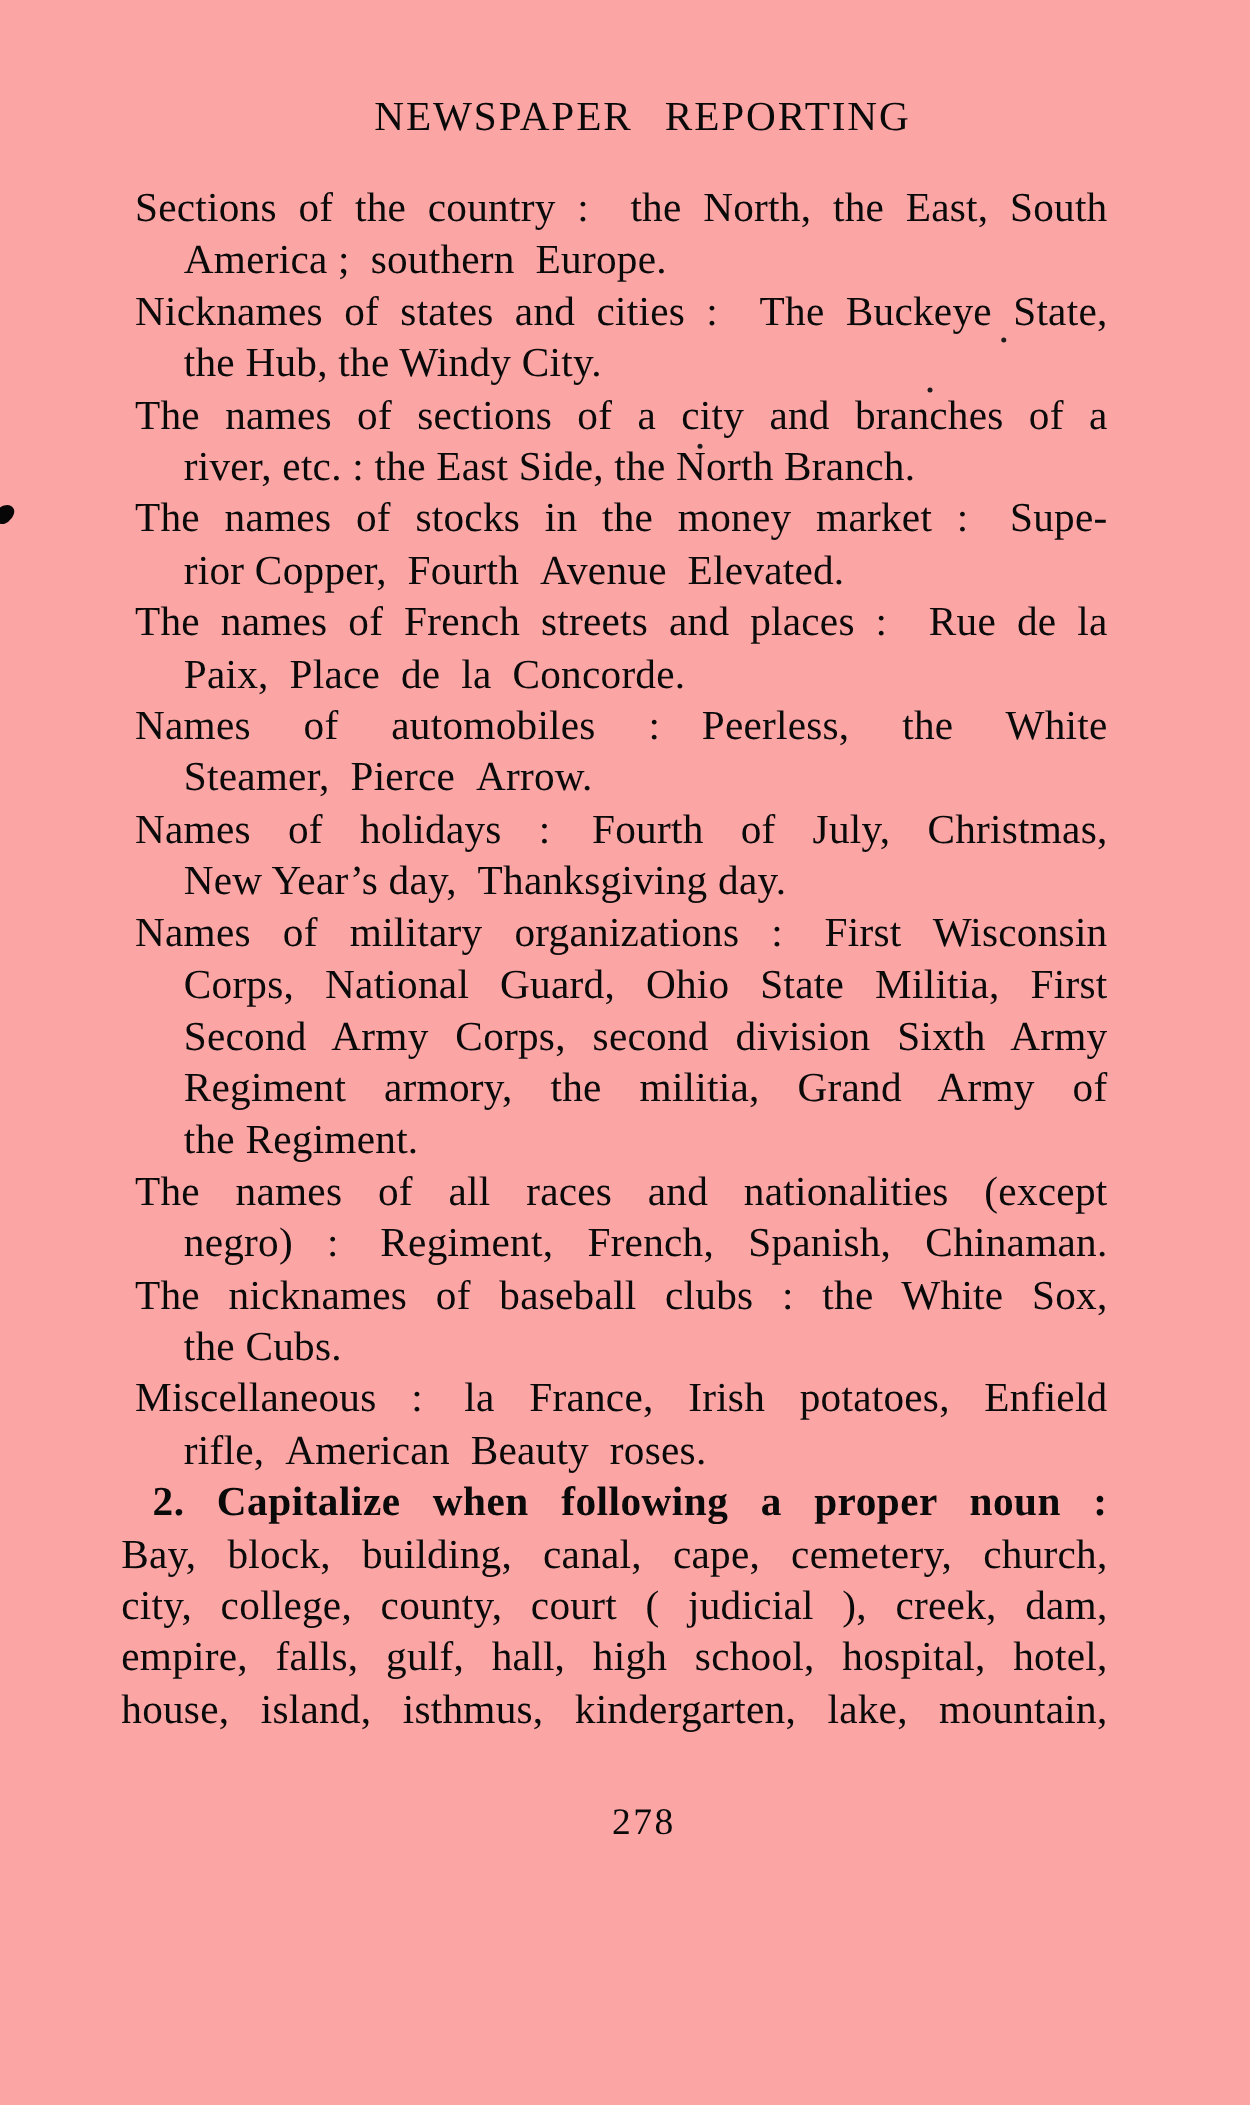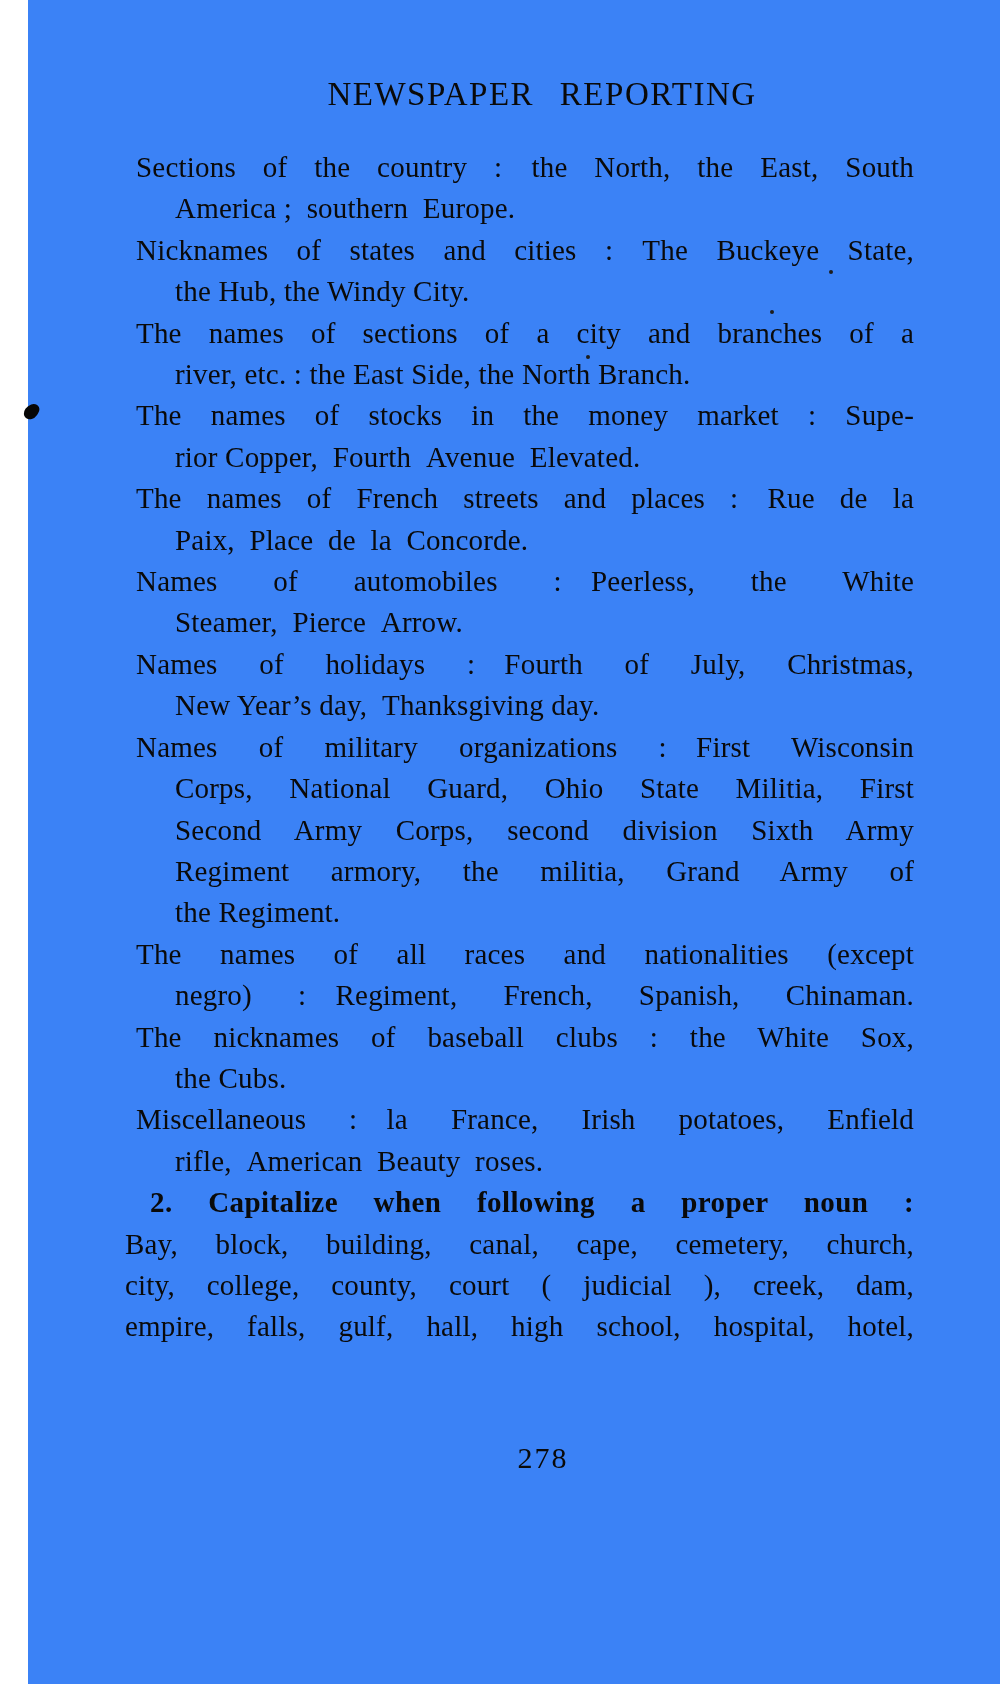--- a/index.html
+++ b/index.html
@@ -5,35 +5,35 @@
 <style>
   html,body{margin:0;padding:0;}
   body{
     width:1000px;height:1684px;
     background:#ffffff;
     position:relative;
     font-family:"Liberation Serif","DejaVu Serif",serif;
     color:#0a0a0a;
     overflow:hidden;
   }
-  .page{position:absolute;inset:0;background:#3b82f6;margin-left:28px;}
+  .page{position:absolute;inset:0;background:#fca5a5;}
 
   .running-head{
     position:absolute;top:76px;left:0;width:1000px;
     margin:0;text-align:center;
     font-size:33px;font-weight:normal;
     letter-spacing:1.5px;word-spacing:16px;
     transform:translateX(14px);
   }
 
   .text-block{
     position:absolute;left:108px;top:147px;width:778px;
   }
   .line{
-    font-size:29px;
+    font-size:33px;
     line-height:41.4px;
     letter-spacing:0.2px;
     text-align:justify;
     text-align-last:left;
     white-space:normal;
   }
   .line.just{text-align-last:justify;}
   .line.hang{padding-left:39px;}
   .line.shift{margin-left:-11px;}
   .line.parafirst{padding-left:25px;}
@@ -91,17 +91,18 @@
       <div class="line just">The names of all races and nationalities (except</div>
       <div class="line hang just">negro) : Regiment, French, Spanish, Chinaman.</div>
       <div class="line just">The nicknames of baseball clubs : the White Sox,</div>
       <div class="line hang">the Cubs.</div>
       <div class="line just">Miscellaneous : la France, Irish potatoes, Enfield</div>
       <div class="line hang">rifle, American Beauty roses.</div>
       <div class="line shift parafirst just bold">2. Capitalize when following a proper noun :</div>
       <div class="line shift just">Bay, block, building, canal, cape, cemetery, church,</div>
       <div class="line shift just">city, college, county, court ( judicial ), creek, dam,</div>
       <div class="line shift just">empire, falls, gulf, hall, high school, hospital, hotel,</div>
+      <div class="line shift just">house, island, isthmus, kindergarten, lake, mountain,</div>
     </div>
 
   <div class="page-number">278</div>
 
 </div>
 
 </body></html>

